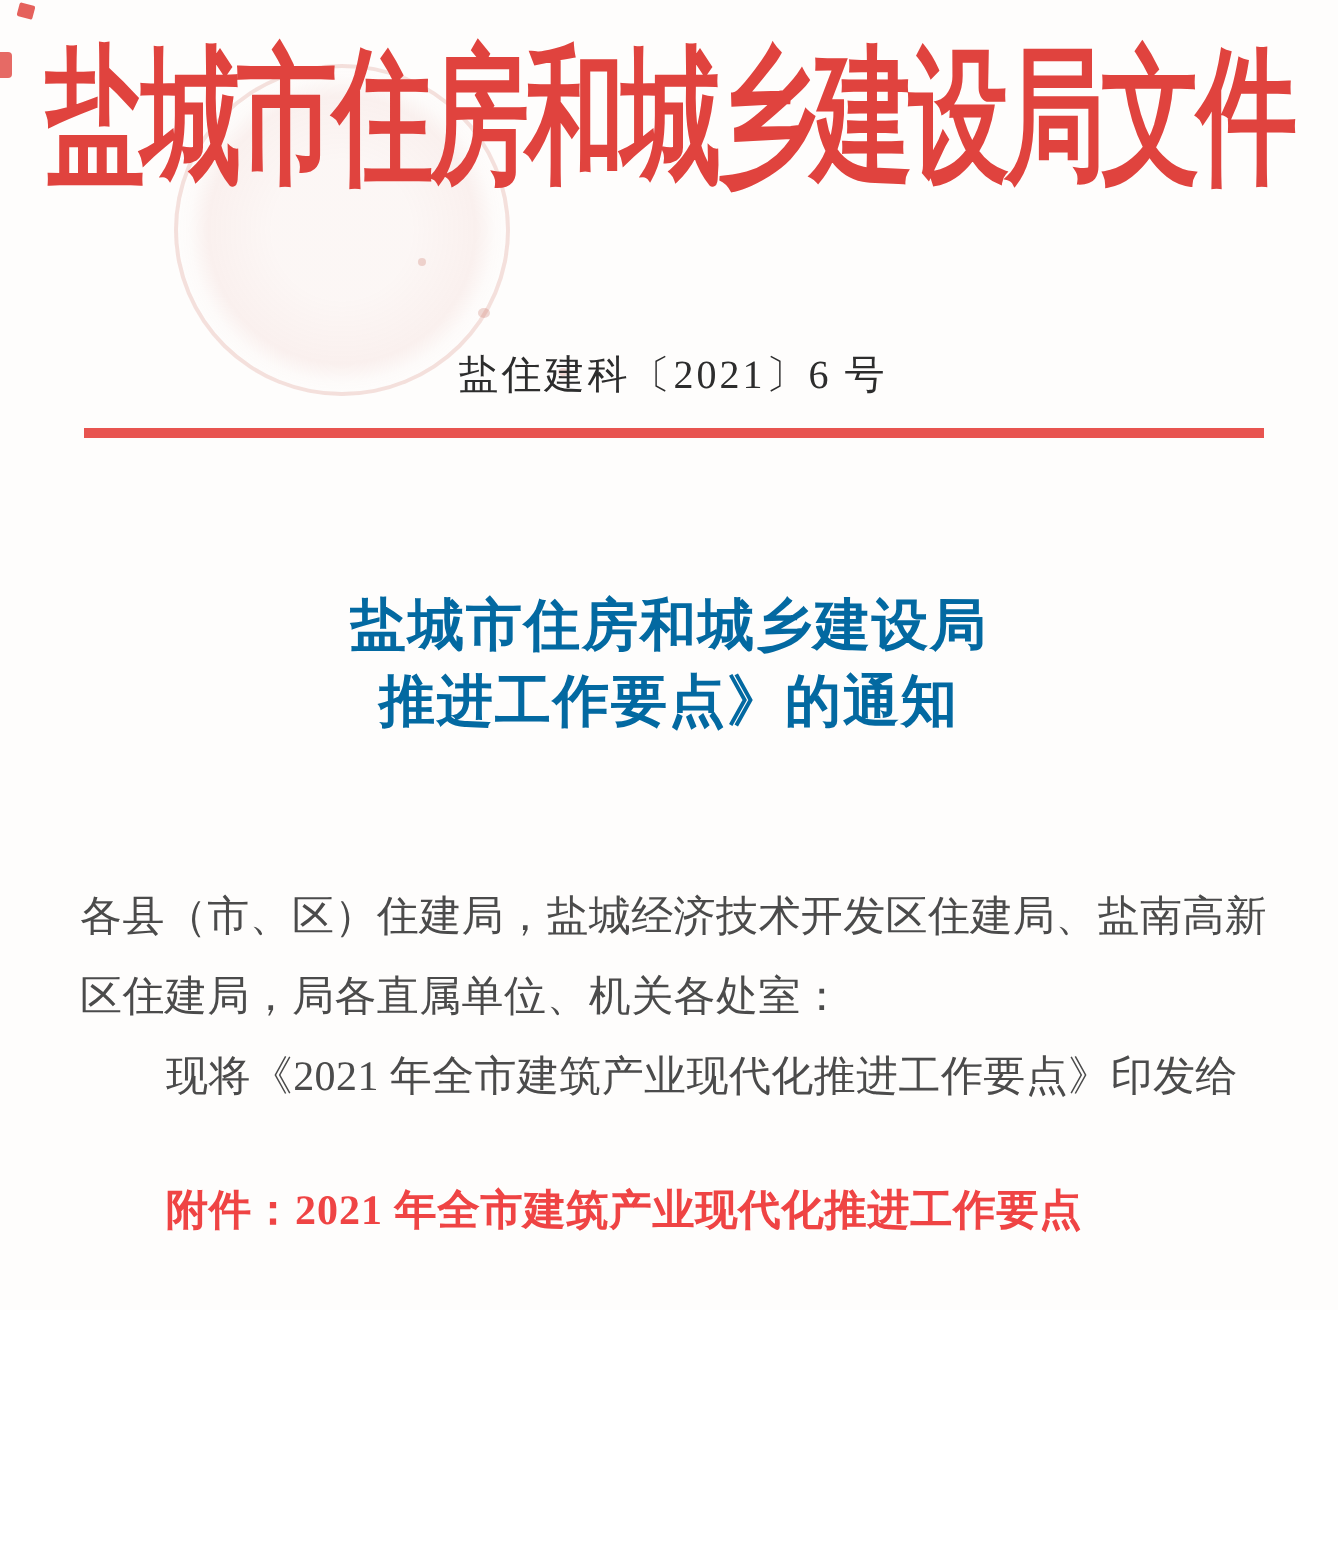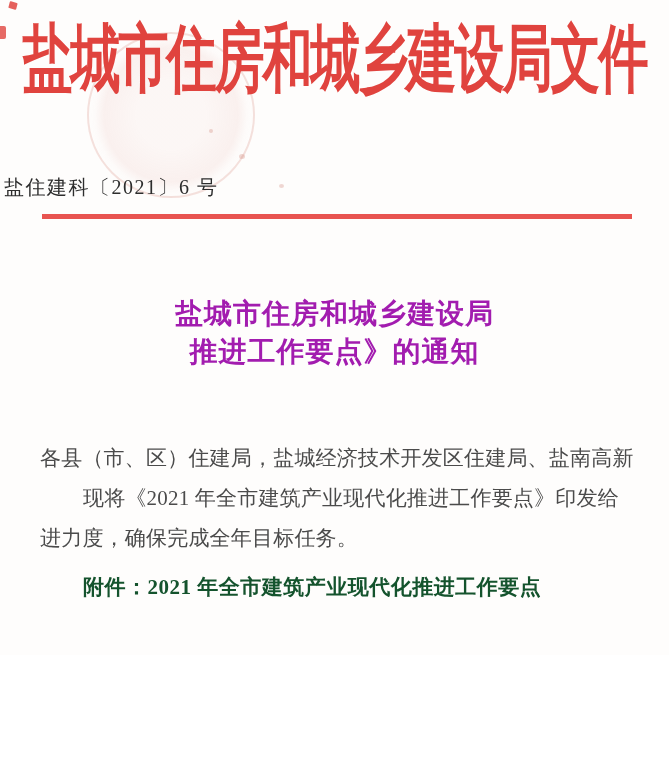--- a/index.html
+++ b/index.html
@@ -64,57 +64,58 @@
     font-weight: bold;
     color: #e0433e;
     letter-spacing: -2px;
     transform: scaleY(1.48);
     transform-origin: center top;
     white-space: nowrap;
   }
   .doc-number {
     position: absolute;
     top: 174px; left: 4px; right: 0;
+    text-align: center;
     font-size: 20px;
     color: #2d2d2d;
     letter-spacing: 1.5px;
     white-space: nowrap;
   }
   .red-line {
     position: absolute;
     left: 42px; top: 214px;
     width: 590px; height: 5px;
     background: #e85450;
   }
   .doc-title {
     position: absolute;
     top: 295px; left: 0; right: 0;
     text-align: center;
     font-size: 28px;
     line-height: 38px;
     font-weight: bold;
-    color: #a21caf;
+    color: #0369a1;
     letter-spacing: 1px;
   }
   .doc-title div { white-space: nowrap; }
   .body-text {
     position: absolute;
     left: 40px; top: 438px;
     width: 592px;
     font-size: 21px;
     line-height: 40px;
     color: #4b4b4b;
     letter-spacing: 0.2px;
   }
   .line { white-space: nowrap; }
   .indent { text-indent: 43px; font-family: Liberation Serif, serif; }
   .attachment {
-    margin-top: 9px;
+    margin-top: 27px;
     font-weight: bold;
-    color: #14532d;
+    color: #ef4444;
     letter-spacing: 0.5px;
   }
   .speck {
     position: absolute;
     left: 174px; top: 699px;
     width: 4px; height: 4px;
     border-radius: 50%;
     background: rgba(140, 130, 120, 0.45);
   }
 </style>
@@ -138,20 +139,20 @@
 
   <div class="red-line"></div>
 
   <div class="doc-title">
     <div>盐城市住房和城乡建设局</div>
     <div>推进工作要点》的通知</div>
   </div>
 
   <div class="body-text">
     <div class="line">各县（市、区）住建局，盐城经济技术开发区住建局、盐南高新</div>
+    <div class="line">区住建局，局各直属单位、机关各处室：</div>
     <div class="line indent">现将《2021 年全市建筑产业现代化推进工作要点》印发给</div>
-    <div class="line">进力度，确保完成全年目标任务。</div>
     <div class="line indent attachment">附件：2021 年全市建筑产业现代化推进工作要点</div>
   </div>
 
   <div class="speck"></div>
 
 </div>
 
 </body></html>

